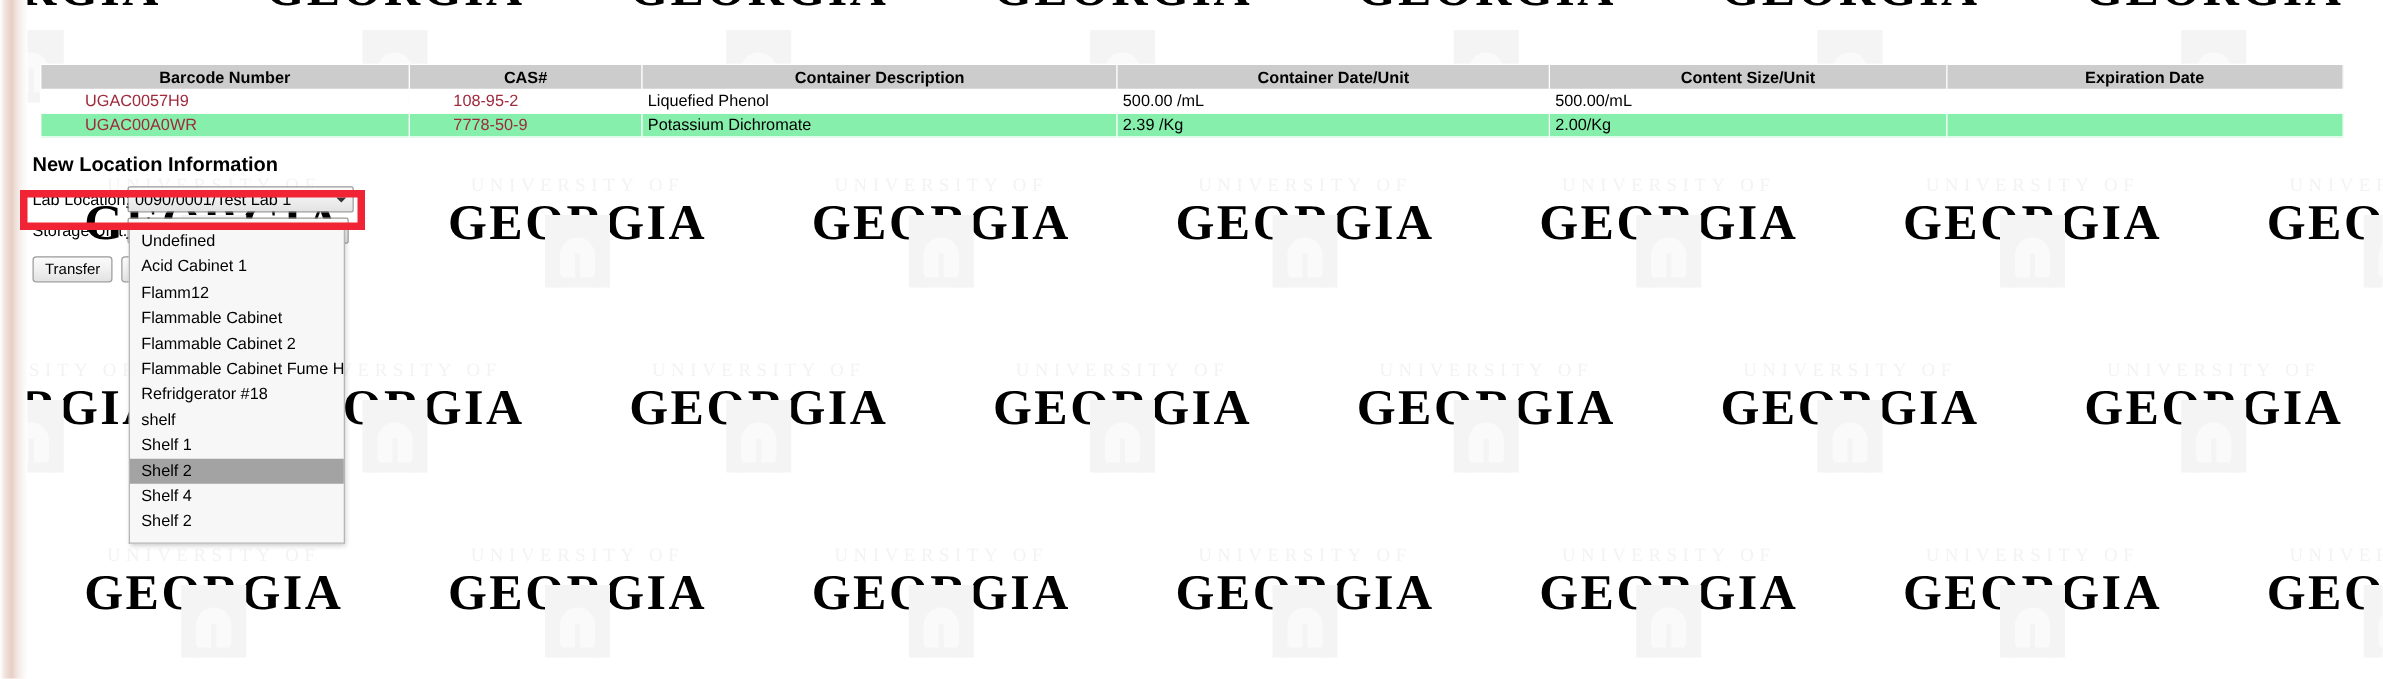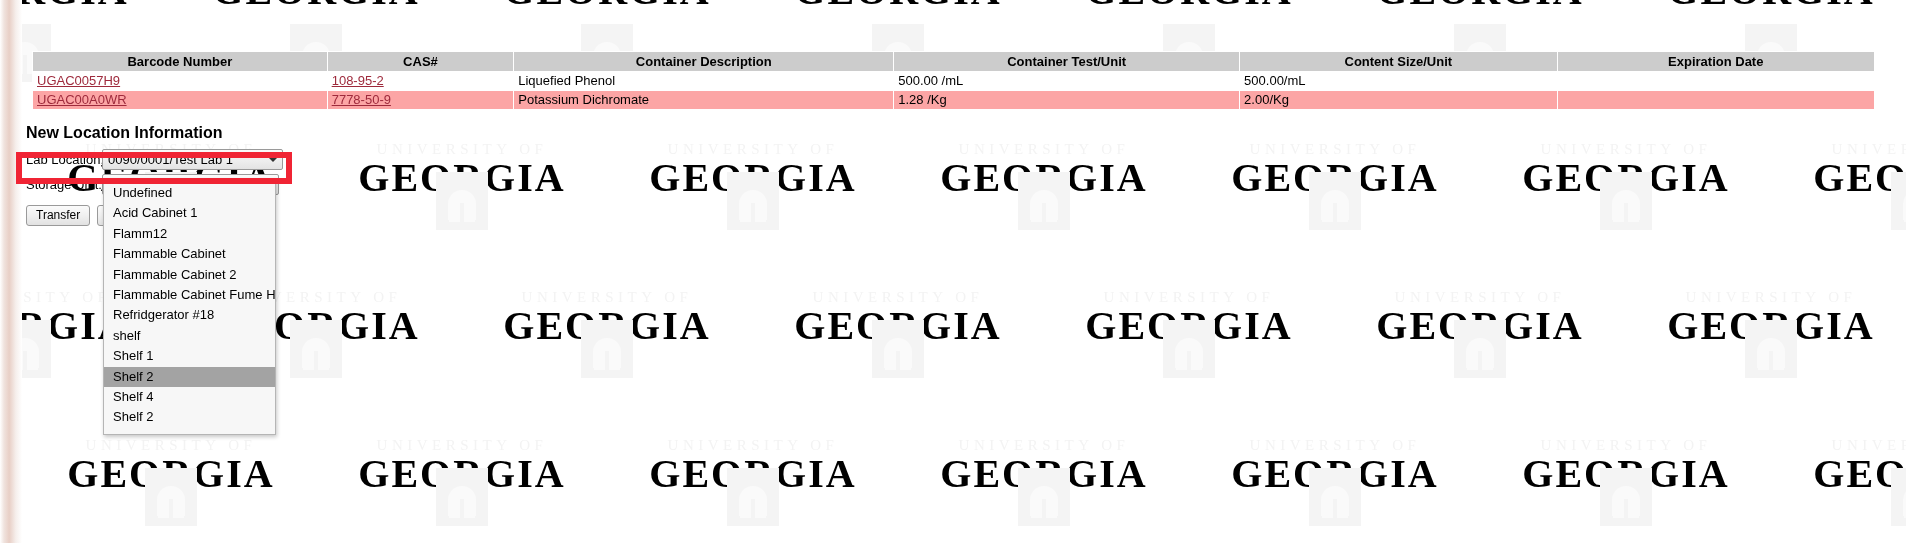--- a/index.html
+++ b/index.html
@@ -103,26 +103,26 @@
     padding: 1px 4px;
     height: 16px;
     font-size: 13px;
     vertical-align: top;
     line-height: 15px;
   }
   #container-table tr.row-odd td {
     background: #ffffff;
   }
   #container-table tr.row-even td {
-    background: #fca5a5;
+    background: #86efac;
   }
   .cell-link {
     color: #9e2a3c;
-    text-decoration: underline;
     cursor: pointer;
+    margin-left: 31px;
   }
   .col-barcode  { width: 250px; }
   .col-cas      { width: 155px; }
   .col-desc     { width: 325px; }
   .col-csize    { width: 295px; }
   .col-contsize { width: 270px; }
   .col-exp      { width: 270px; margin-left: 46px; }
 
   
   #form-section {
@@ -609,39 +609,39 @@
 <div id="page-edge"></div>
 
 <div id="content">
 
   <table id="container-table">
     <thead>
       <tr>
         <th class="col-barcode">Barcode Number</th>
         <th class="col-cas">CAS#</th>
         <th class="col-desc">Container Description</th>
-        <th class="col-csize">Container Test/Unit</th>
+        <th class="col-csize">Container Date/Unit</th>
         <th class="col-contsize">Content Size/Unit</th>
         <th class="col-exp">Expiration Date</th>
       </tr>
     </thead>
     <tbody>
       <tr class="row-odd">
         <td><span class="cell-link">UGAC0057H9</span></td>
         <td><span class="cell-link">108-95-2</span></td>
         <td>Liquefied Phenol</td>
         <td>500.00 /mL</td>
         <td>500.00/mL</td>
         <td></td>
       </tr>
       <tr class="row-even">
         <td><span class="cell-link">UGAC00A0WR</span></td>
         <td><span class="cell-link">7778-50-9</span></td>
         <td>Potassium Dichromate</td>
-        <td>1.28 /Kg</td>
+        <td>2.39 /Kg</td>
         <td>2.00/Kg</td>
         <td></td>
       </tr>
     </tbody>
   </table>
 
   <div id="form-section">
 
     <div id="section-title">New Location Information</div>
 

